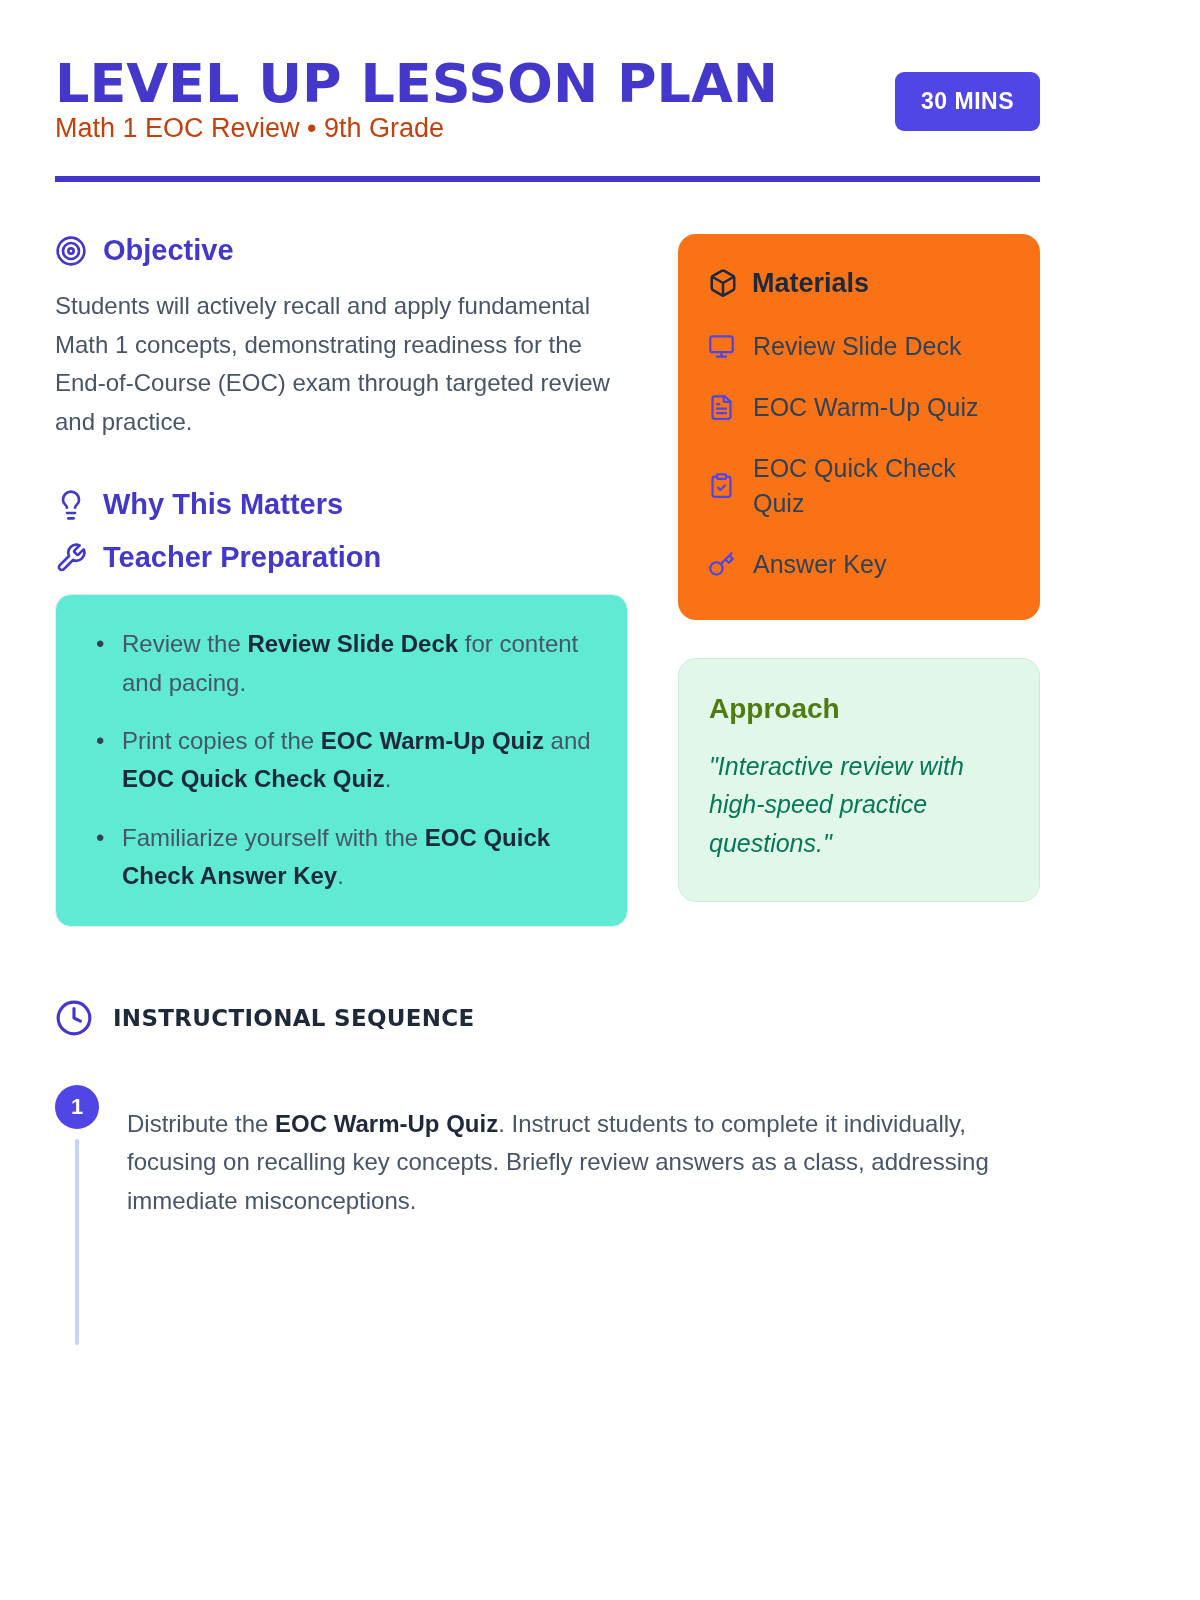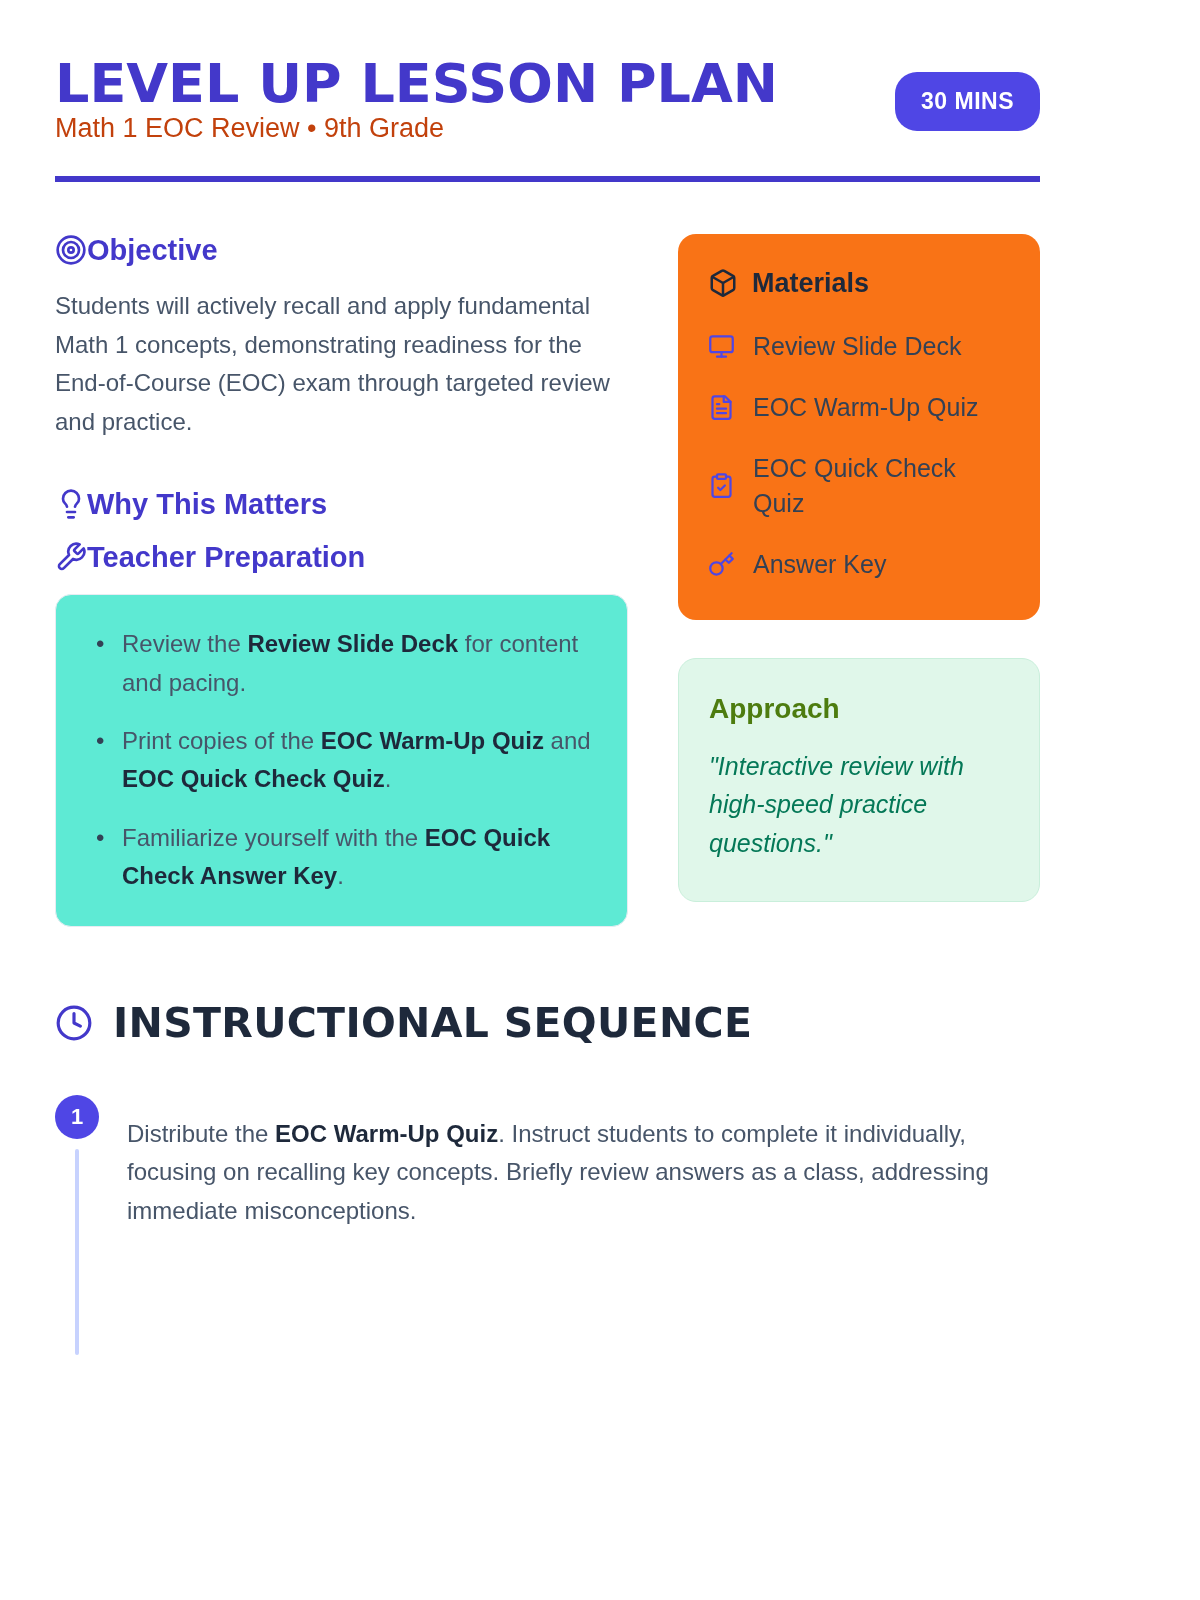--- a/index.html
+++ b/index.html
@@ -31,21 +31,21 @@
     font-weight: 500;
     color: #c2410c;
   }
   .badge {
     background: #4f46e5;
     color: #ffffff;
     font-size: 23px;
     font-weight: 700;
     letter-spacing: 0.5px;
     padding: 16px 26px;
-    border-radius: 22px;
+    border-radius: 9px;
     margin-top: 16px;
     white-space: nowrap;
   }
   .rule {
     height: 6px;
     background: #4338ca;
     border: none;
     margin-top: 32px;
   }
 
@@ -54,21 +54,22 @@
     margin-top: 52px;
     display: grid;
     grid-template-columns: 1fr 362px;
     column-gap: 50px;
     align-items: start;
   }
 
   
   .section-heading {
     display: flex;
-    align-items: flex-start;
+    align-items: flex-end;
+    gap: 16px;
     color: #4338ca;
     font-size: 29px;
     font-weight: 700;
     margin-bottom: 20px;
   }
   .section-heading svg { width: 32px; height: 32px; }
   .body-text {
     font-size: 24px;
     line-height: 1.62;
     color: #475569;
@@ -149,21 +150,21 @@
   }
 
   
   .sequence { margin-top: 72px; }
   .sequence-heading {
     display: flex;
     align-items: center;
     gap: 20px;
     color: #1e293b;
     font-family: "DejaVu Sans", "Liberation Sans", sans-serif;
-    font-size: 41px;
+    font-size: 23px;
     font-weight: 800;
     letter-spacing: 0.3px;
   }
   .sequence-heading svg { width: 38px; height: 38px; color: #4338ca; }
 
   .step {
     display: flex;
     gap: 28px;
     margin-top: 48px;
     min-height: 260px;

